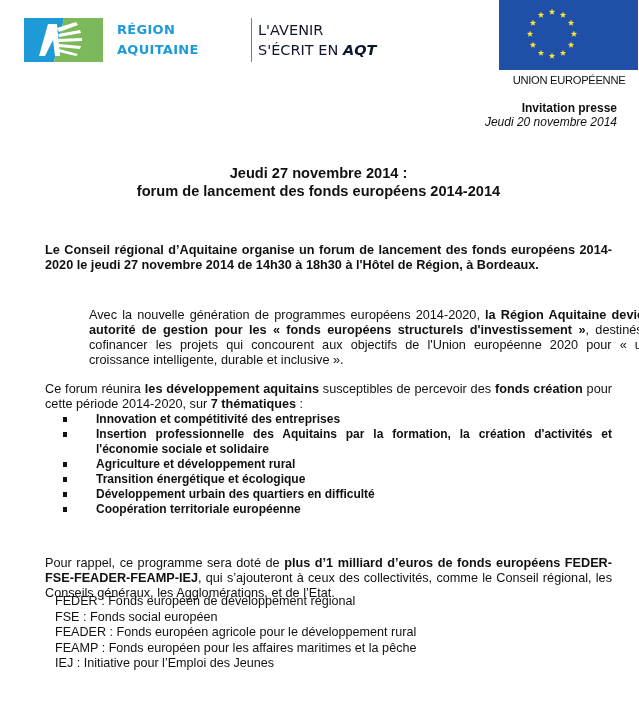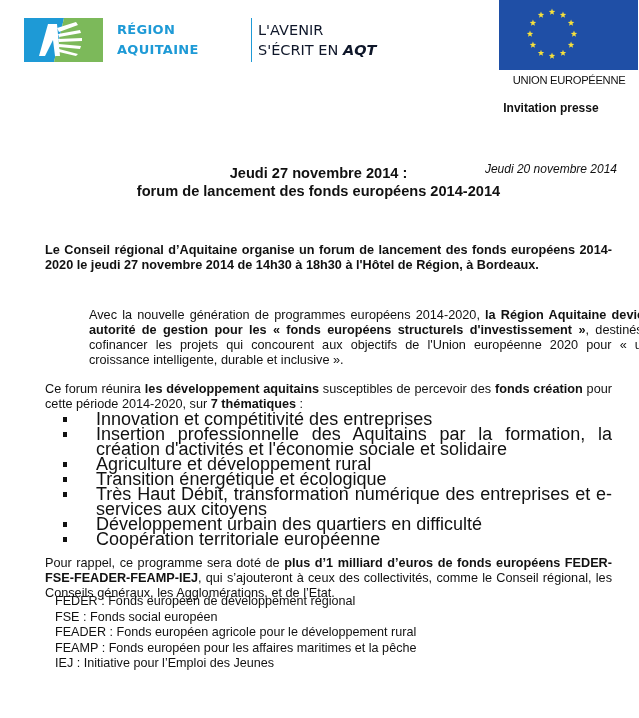--- a/index.html
+++ b/index.html
@@ -15,33 +15,33 @@
   .ra-tag { left: 258px; top: 20px; font-family: "DejaVu Sans", sans-serif;
             color: #0f172a; font-size: 14.5px; line-height: 20px; }
   .ra-tag b { font-style: italic; }
 
   
   .eu-flag { left: 499px; top: 0px; width: 139px; height: 70px; }
   .eu-label { left: 496px; top: 74px; width: 146px; text-align: center;
               font-size: 11.2px; letter-spacing: -0.3px; color: #111; }
 
   .press { right: 22px; top: 101px; text-align: right; font-size: 12px; line-height: 14px; }
-  .press .b { font-weight: bold; text-align: center; }
-  .press .i { font-style: italic; margin-top: 47px; }
+  .press .b { font-weight: bold; }
+  .press .i { font-style: italic; }
 
   .title { left: 0; width: 637px; top: 164px; text-align: center;
            font-weight: bold; font-size: 14.6px; line-height: 18px; }
 
   .text { left: 45px; width: 567px; font-size: 12.7px; line-height: 15px; text-align: justify; }
   .text b { font-weight: bold; }
   .p1 { top: 243px; font-weight: bold; }
   .p2 { top: 308px; margin-left: 44px; }
   .p3 { top: 382px; }
   .list { left: 63px; top: 412px; width: 549px; margin: 0; padding: 0; list-style: none;
-          font-size: 18px; line-height: 15px; }
+          font-size: 12px; line-height: 15px; font-weight: bold; }
   .list li { position: relative; padding-left: 33px; text-align: justify; }
   .list li .bullet { position: absolute; left: 0px; top: 5px; width: 4px; height: 5px; background: #111; }
   .p4 { top: 556px; }
   .defs { left: 55px; top: 594px; font-size: 12.6px; line-height: 15.5px; }
 </style>
 </head>
 <body>
 
 <svg class="abs ra-logo" viewBox="0 0 79 44">
   <polygon points="0,0 40,0 30,44 0,44" fill="#1e9ad6"></polygon>
@@ -94,21 +94,21 @@
 
 <div class="abs text p2"><span>Avec la nouvelle génération de programmes européens 2014-2020, </span><b>la Région Aquitaine devient autorité de gestion pour les « fonds européens structurels d'investissement »</b><span>, destinés à cofinancer les projets qui concourent aux objectifs de l'Union européenne 2020 pour « une croissance intelligente, durable et inclusive ».</span></div>
 
 <div class="abs text p3"><span>Ce forum réunira </span><b>les développement aquitains</b><span> susceptibles de percevoir des </span><b>fonds création</b><span> pour cette période 2014-2020, sur </span><b>7 thématiques</b><span> :</span></div>
 
 <ul class="abs list">
   <li><span class="bullet"></span><span>Innovation et compétitivité des entreprises</span></li>
   <li><span class="bullet"></span><span>Insertion professionnelle des Aquitains par la formation, la création d'activités et l'économie sociale et solidaire</span></li>
   <li><span class="bullet"></span><span>Agriculture et développement rural</span></li>
   <li><span class="bullet"></span><span>Transition énergétique et écologique</span></li>
-  <li><span class="bullet"></span><span>Très Haut Débit, transformation numérique des entreprises et e-services aux citoyens</span></li>
+  <li><span class="bullet"></span></li>
   <li><span class="bullet"></span><span>Développement urbain des quartiers en difficulté</span></li>
   <li><span class="bullet"></span><span>Coopération territoriale européenne</span></li>
 </ul>
 
 <div class="abs text p4"><span>Pour rappel, ce programme sera doté de </span><b>plus d’1 milliard d’euros de fonds européens FEDER-FSE-FEADER-FEAMP-IEJ</b><span>, qui s’ajouteront à ceux des collectivités, comme le Conseil régional, les Conseils généraux, les Agglomérations, et de l’Etat.</span></div>
 
 <div class="abs defs">
   <div>FEDER : Fonds européen de développement régional</div>
   <div>FSE : Fonds social européen</div>
   <div>FEADER : Fonds européen agricole pour le développement rural</div>

